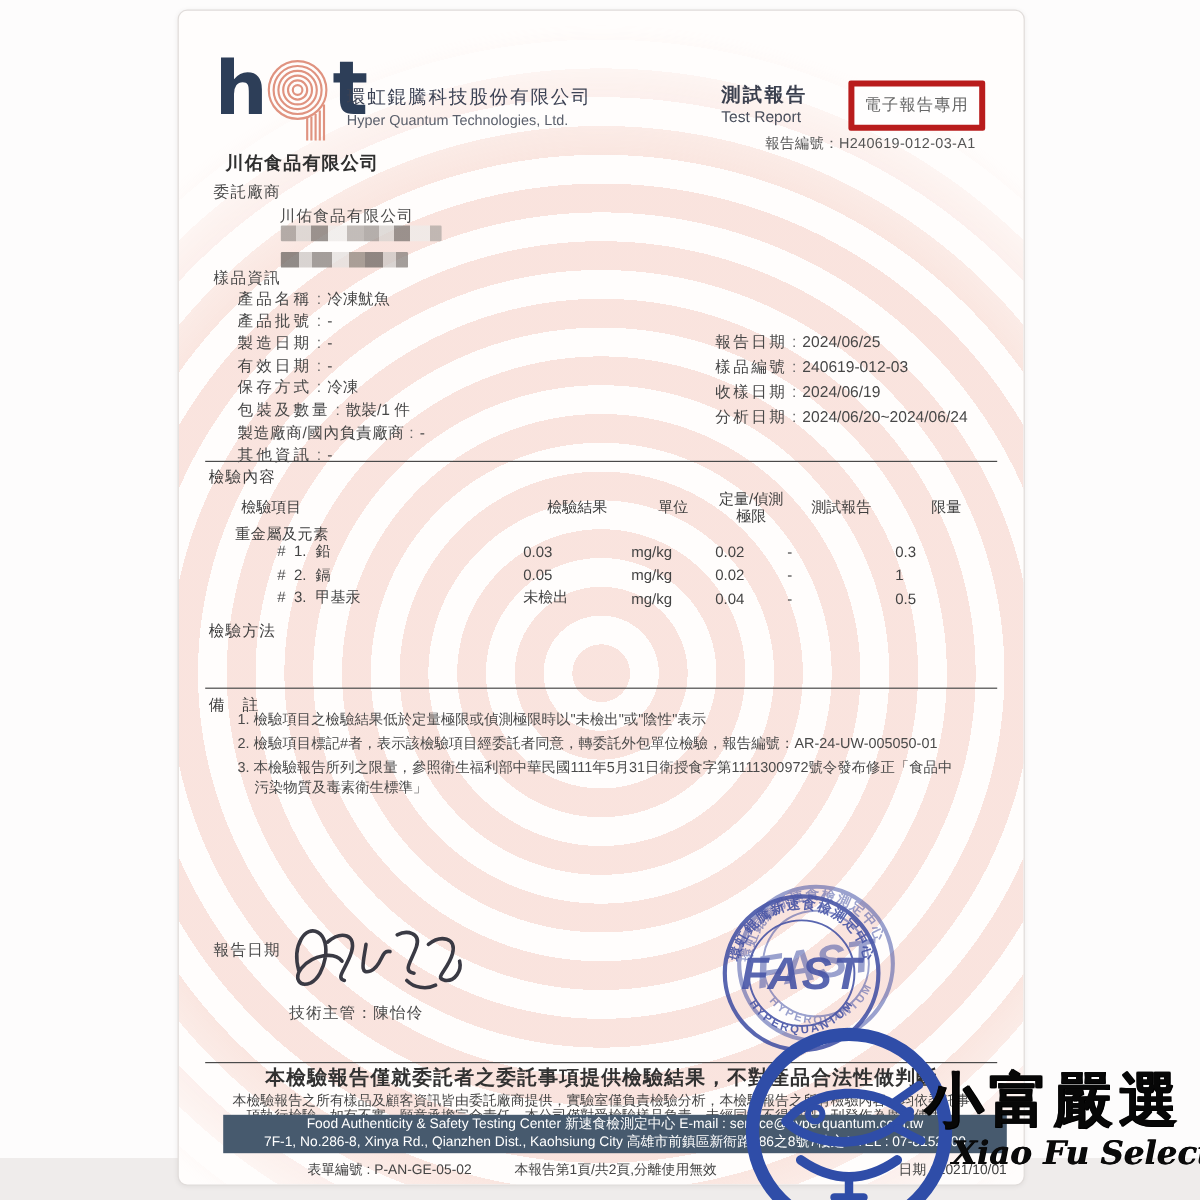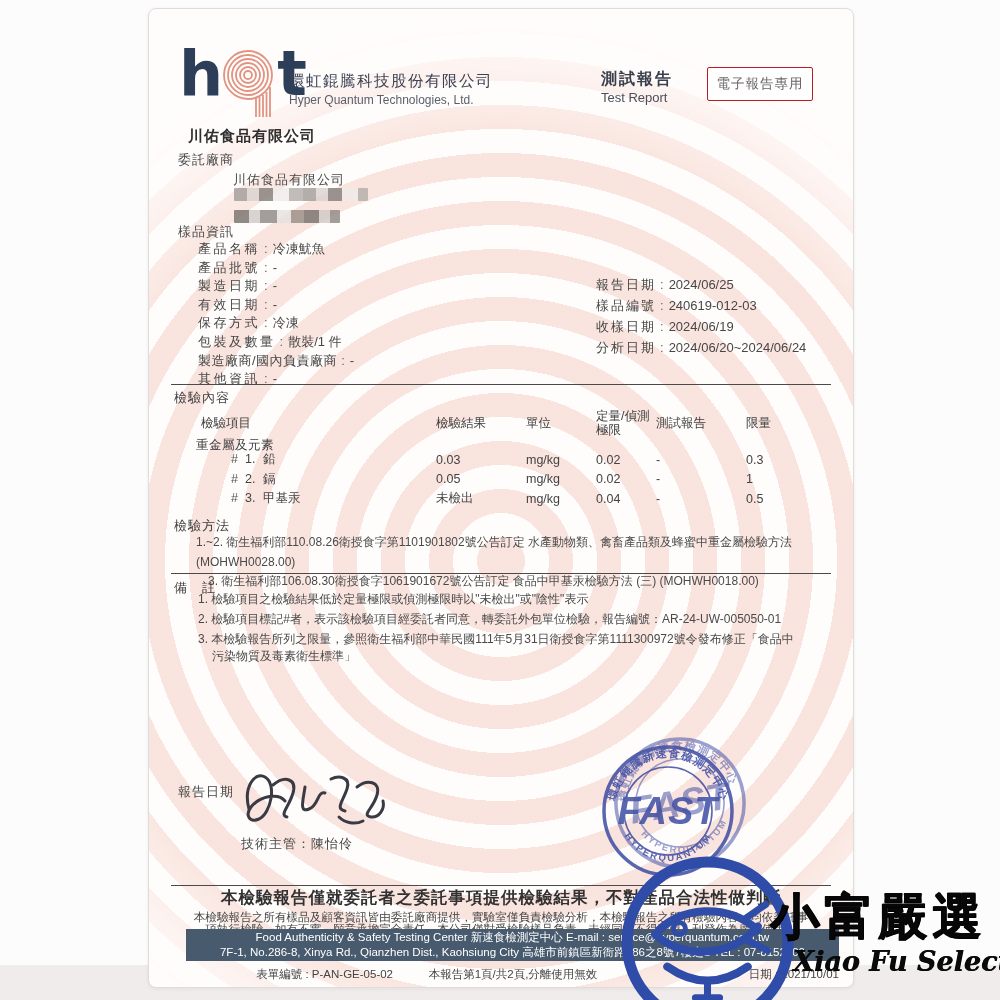--- a/index.html
+++ b/index.html
@@ -22,21 +22,21 @@
     mask-image:radial-gradient(circle at 352px 552px,#000 0 420px,transparent 540px);
   }
   .abs{position:absolute}
   
   .logo{left:30px;top:38px;display:flex;align-items:flex-start}
   .logo .lg{font-family:"DejaVu Sans",sans-serif;font-weight:800;font-size:62px;line-height:54px;color:#2d3e58;letter-spacing:-2px}
   .co-cn{left:140px;top:62px;font-size:15.5px;letter-spacing:1.5px;color:#3c4254}
   .co-en{left:140px;top:84px;font-size:12px;color:#5a5f6b}
   .tr-cn{left:452px;top:60px;font-size:16px;font-weight:600;letter-spacing:2px;color:#3a3f4e}
   .tr-en{left:452px;top:81px;font-size:13px;color:#4a4f5c}
-  .badge{left:558px;top:58px;width:104px;height:32px;border:1px solid #b91c1c;border-radius:2px;
+  .badge{left:558px;top:58px;width:104px;height:32px;border:5px solid #b91c1c;border-radius:2px;
     display:flex;align-items:center;justify-content:center;font-size:13.5px;color:#666;letter-spacing:1px;background:rgba(255,255,255,.6)}
   .repno{left:362px;top:102px;width:302px;text-align:right;font-size:12px;color:#555;letter-spacing:.3px}
   
   .client-name{left:39px;top:118px;font-size:15px;font-weight:700;color:#2f2f2f;letter-spacing:1px}
   .sec-label{font-size:13px;color:#4a4a4a;letter-spacing:1px}
   .lb1{left:29px;top:142px}
   .client-line{left:84px;top:162px;font-size:13px;color:#4a4a4a;letter-spacing:1px}
   .redact{position:absolute;height:13px;border-radius:1px;opacity:.8;
     background:repeating-linear-gradient(90deg,#a29b97 0 13px,#d8d3d0 13px 25px,#837c78 25px 39px,#eeebe9 39px 55px,#b3aca8 55px 69px)}
   .rd1{left:85px;top:179px;width:134px}
@@ -51,21 +51,21 @@
   .meta .row{height:21px;line-height:21px;white-space:nowrap}
   .meta .lbl{letter-spacing:2px}
   .colon{padding:0 5px 0 4px;color:#666}
   hr.rule{position:absolute;left:22px;width:660px;border:none;border-top:1.6px solid #4a4a4a;margin:0}
   .r1{top:375px}.r2{top:564px}.r3{top:876px}
   
   .sec-title{font-size:13px;color:#3e3e3e;letter-spacing:1px;font-weight:500}
   .t-内{left:25px;top:380px}
   .thead{left:22px;top:400px;width:660px;display:grid;grid-template-columns:265px 90px 70px 60px 90px 85px;
     align-items:center;font-size:12.5px;color:#3f3f3f}
-  .thead>div{line-height:14px}
+  .thead>div{text-align:center;line-height:14px}
   .thead .h-item{text-align:left;padding-left:30px}
   .tgroup{left:47px;top:428px;font-size:12.5px;color:#3f3f3f;letter-spacing:.5px}
   .tbody{left:22px;top:441px;width:660px;font-size:12.5px;color:#434343}
   .tbody .trow{display:grid;grid-template-columns:265px 90px 70px 60px 90px 85px;height:19.6px;align-items:center}
   .tbody .trow>div{text-align:left}
   .tbody .c-item{text-align:left;padding-left:60px}
   .tbody .mk{display:inline-block;width:14px;color:#555}
   .tbody .no{display:inline-block;width:18px}
   
   .t-法{left:25px;top:508px}
@@ -123,20 +123,21 @@
           <path d="M49,40 L49,70"></path>
       </g>
     </svg>
     <span class="lg">t</span>
   </div>
   <div class="abs co-cn">環虹錕騰科技股份有限公司</div>
   <div class="abs co-en">Hyper Quantum Technologies, Ltd.</div>
   <div class="abs tr-cn">測試報告</div>
   <div class="abs tr-en">Test Report</div>
   <div class="abs badge">電子報告專用</div>
+  <div class="abs repno">報告編號：H240619-012-03-A1</div>
 
   <div class="abs client-name">川佑食品有限公司</div>
   <div class="abs sec-label lb1">委託廠商</div>
   <div class="abs client-line">川佑食品有限公司</div>
   <div class="redact rd1"></div>
   <div class="redact rd2"></div>
   <div class="abs sec-label lb2">樣品資訊</div>
 
   <div class="abs sample">
     <div class="row"><span class="lbl">產品名稱</span><span class="colon">:</span><span>冷凍魷魚</span></div>
@@ -189,24 +190,20 @@
       <div class="c-item"><span class="mk">#</span><span class="no">3.</span><span>甲基汞</span></div>
       <div>未檢出</div>
       <div>mg/kg</div>
       <div>0.04</div>
       <div>-</div>
       <div>0.5</div>
     </div>
   </div>
 
   <div class="abs sec-title t-法">檢驗方法</div>
-  <div class="abs methods">
-    <div class="m1">1.~2. 衛生福利部110.08.26衛授食字第1101901802號公告訂定 水產動物類、禽畜產品類及蜂蜜中重金屬檢驗方法 (MOHWH0028.00)</div>
-    <div class="m2">3. 衛生福利部106.08.30衛授食字1061901672號公告訂定 食品中甲基汞檢驗方法 (三) (MOHWH0018.00)</div>
-  </div>
 
   <hr class="rule r2">
 
   <div class="abs sec-title t-備">備　註</div>
   <div class="abs remarks">
     <div>1. 檢驗項目之檢驗結果低於定量極限或偵測極限時以"未檢出"或"陰性"表示</div>
     <div>2. 檢驗項目標記#者，表示該檢驗項目經委託者同意，轉委託外包單位檢驗，報告編號：AR-24-UW-005050-01</div>
     <div>3. 本檢驗報告所列之限量，參照衛生福利部中華民國111年5月31日衛授食字第1111300972號令發布修正「食品中污染物質及毒素衛生標準」</div>
   </div>
 

